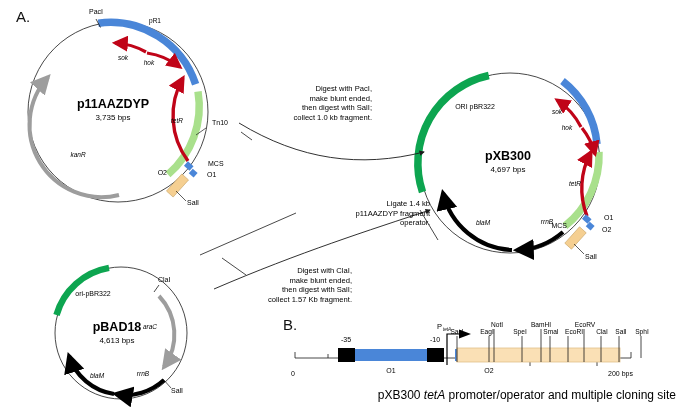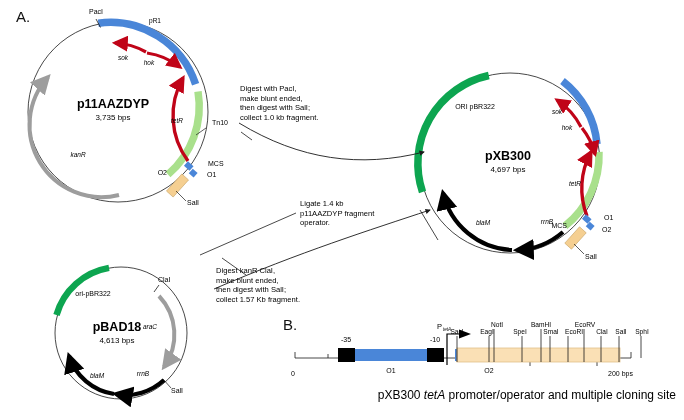--- a/index.html
+++ b/index.html
@@ -15,21 +15,21 @@
   .panel-letter{font-size:15px;font-weight:400;color:#111;}
 
   .plasmid-name{font-size:12.5px;font-weight:bold;text-anchor:middle;}
   .plasmid-bps{font-size:8px;text-anchor:middle;}
   .gene-lbl{font-size:6.5px;font-style:italic;text-anchor:middle;}
   .gene-lbl-ni{font-size:6.5px;font-style:normal;text-anchor:middle;}
   .site-lbl{font-size:7px;text-anchor:middle;}
   .site-lbl-l{font-size:7px;text-anchor:end;}
   .site-lbl-s{font-size:7px;text-anchor:start;}
 
-  .instr{font-size:7.6px;line-height:9.6px;text-align:left;color:#000;}
+  .instr{font-size:7.6px;line-height:9.6px;text-align:right;color:#000;}
 
   .mapB-site{font-size:6.6px;text-anchor:middle;}
   .mapB-num{font-size:7px;text-anchor:middle;}
   .mapB-axis{font-size:7px;}
   .caption{font-size:12px;text-align:right;}
 
   .backbone{fill:none;stroke:#1a1a1a;stroke-width:0.8;}
   .leader{stroke:#1a1a1a;stroke-width:0.7;fill:none;}
   .tick{stroke:#1a1a1a;stroke-width:0.8;}
 </style>
@@ -205,21 +205,21 @@
     <div>collect 1.0 kb fragment.</div>
   </div>
 
   <div class="abs instr" style="left:300px;top:199px;width:130px;">
     <div>Ligate 1.4 kb</div>
     <div>p11AAZDYP fragment</div>
     <div>operator.</div>
   </div>
 
   <div class="abs instr" style="left:216px;top:266px;width:136px;">
-    <div>Digest kanR ClaI,</div>
+    <div>Digest with ClaI,</div>
     <div>make blunt ended,</div>
     <div>then digest with SalI;</div>
     <div>collect 1.57 Kb fragment.</div>
   </div>
 
   <div class="abs panel-letter" style="left:283px;top:316px;">B.</div>
 
   <svg class="abs" style="left:275px;top:318px;" width="409" height="70">
     <defs>
       <marker id="prom" markerWidth="8" markerHeight="8" refX="0" refY="4" orient="auto">

